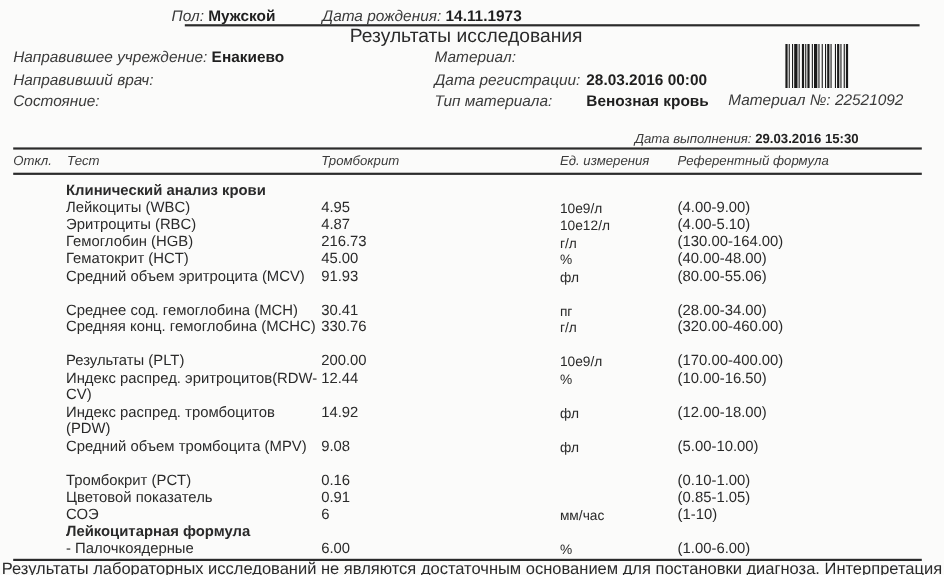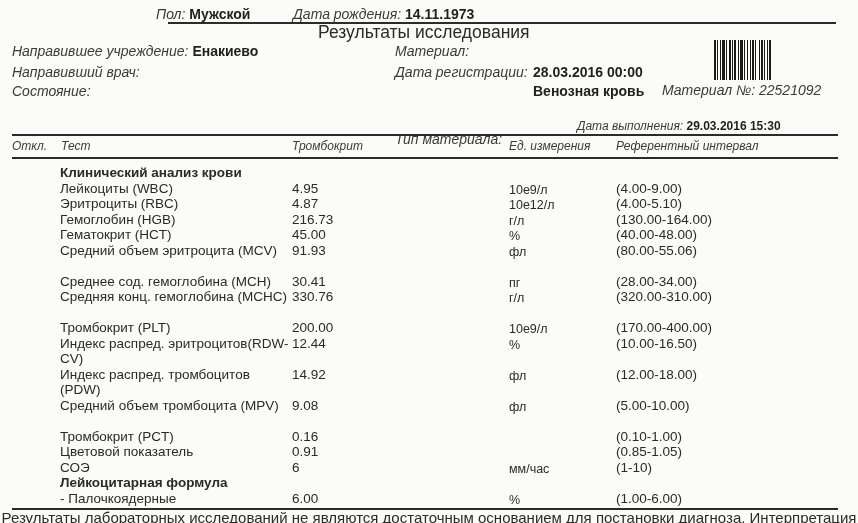--- a/index.html
+++ b/index.html
@@ -50,21 +50,21 @@
 </div>
 <div class="abs md" style="left:12px; top:83px;">
   <span class="lbl">Состояние:</span>
   <span class="val"></span>
 </div>
 
 <div class="abs md lbl" style="left:395px; top:43px;">Материал:</div>
 <div class="abs md val" style="left:533px; top:43px;"></div>
 <div class="abs md lbl" style="left:395px; top:64px;">Дата регистрации:</div>
 <div class="abs md val" style="left:533px; top:64px;">28.03.2016 00:00</div>
-<div class="abs md lbl" style="left:395px; top:83px;margin-top:48px;">Тип материала:</div>
+<div class="abs md lbl" style="left:395px; top:83px;">Тип материала:</div>
 <div class="abs md val" style="left:533px; top:83px;">Венозная кровь</div>
 
 <div class="barcode" id="barcode">
     <span style="width: 2px; background: rgb(26, 26, 26);"></span>
     <span style="width: 1px; background: transparent;"></span>
     <span style="width: 1px; background: rgb(26, 26, 26);"></span>
     <span style="width: 2px; background: transparent;"></span>
     <span style="width: 1px; background: rgb(26, 26, 26);"></span>
     <span style="width: 1px; background: transparent;"></span>
     <span style="width: 3px; background: rgb(26, 26, 26);"></span>
@@ -110,21 +110,21 @@
 <div class="abs sm" style="left:577px; top:119px;">
   <span class="lbl">Дата выполнения:</span>
   <span class="val">29.03.2016 15:30</span>
 </div>
 
 <div class="hr" style="left:12px; top:134px; width:826px;"></div>
 <div class="abs sm lbl" style="left:12px; top:139px;">Откл.</div>
 <div class="abs sm lbl" style="left:61px; top:139px;">Тест</div>
 <div class="abs sm lbl" style="left:292px; top:139px;">Тромбокрит</div>
 <div class="abs sm lbl" style="left:509px; top:139px;">Ед. измерения</div>
-<div class="abs sm lbl" style="left:616px; top:139px;">Референтный интервал</div>
+<div class="abs sm lbl" style="left:616px; top:139px;">Референтный формула</div>
 <div class="hr" style="left:12px; top:157px; width:826px;"></div>
 
 <div id="table-body">
     <div class="row" style="top: 165px;">
       <div class="c-test section">Клинический анализ крови</div>
       <div class="c-res"></div>
       <div class="c-unit" style="top: 2px;"></div>
       <div class="c-ref"></div>
     </div>
     <div class="row" style="top: 180.5px;">
@@ -160,24 +160,24 @@
     <div class="row" style="top: 273.5px;">
       <div class="c-test">Среднее сод. гемоглобина (MCH)</div>
       <div class="c-res">30.41</div>
       <div class="c-unit" style="top: 2px;">пг</div>
       <div class="c-ref">(28.00-34.00)</div>
     </div>
     <div class="row" style="top: 289px;">
       <div class="c-test">Средняя конц. гемоглобина (MCHC)</div>
       <div class="c-res">330.76</div>
       <div class="c-unit" style="top: 2px;">г/л</div>
-      <div class="c-ref">(320.00-310.00)</div>
+      <div class="c-ref">(320.00-460.00)</div>
     </div>
     <div class="row" style="top: 320px;">
-      <div class="c-test">Тромбокрит (PLT)</div>
+      <div class="c-test">Результаты (PLT)</div>
       <div class="c-res">200.00</div>
       <div class="c-unit" style="top: 2px;">10e9/л</div>
       <div class="c-ref">(170.00-400.00)</div>
     </div>
     <div class="row" style="top: 335.5px;">
       <div class="c-test">Индекс распред. эритроцитов(RDW-CV)</div>
       <div class="c-res">12.44</div>
       <div class="c-unit" style="top: 2px;">%</div>
       <div class="c-ref">(10.00-16.50)</div>
     </div>

